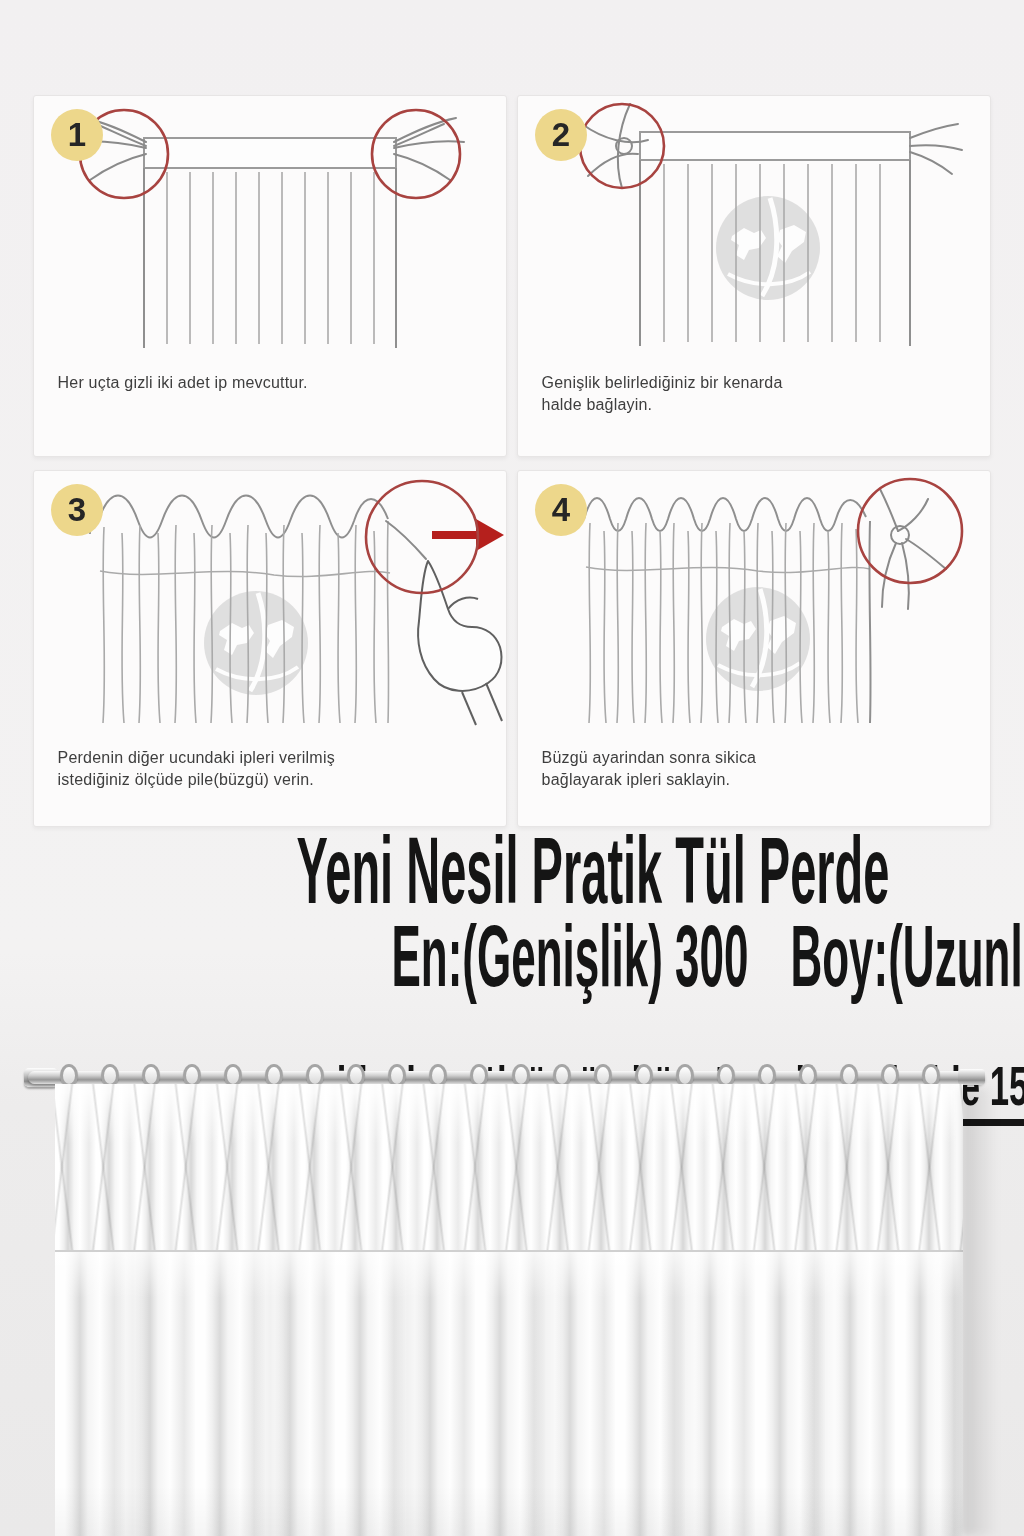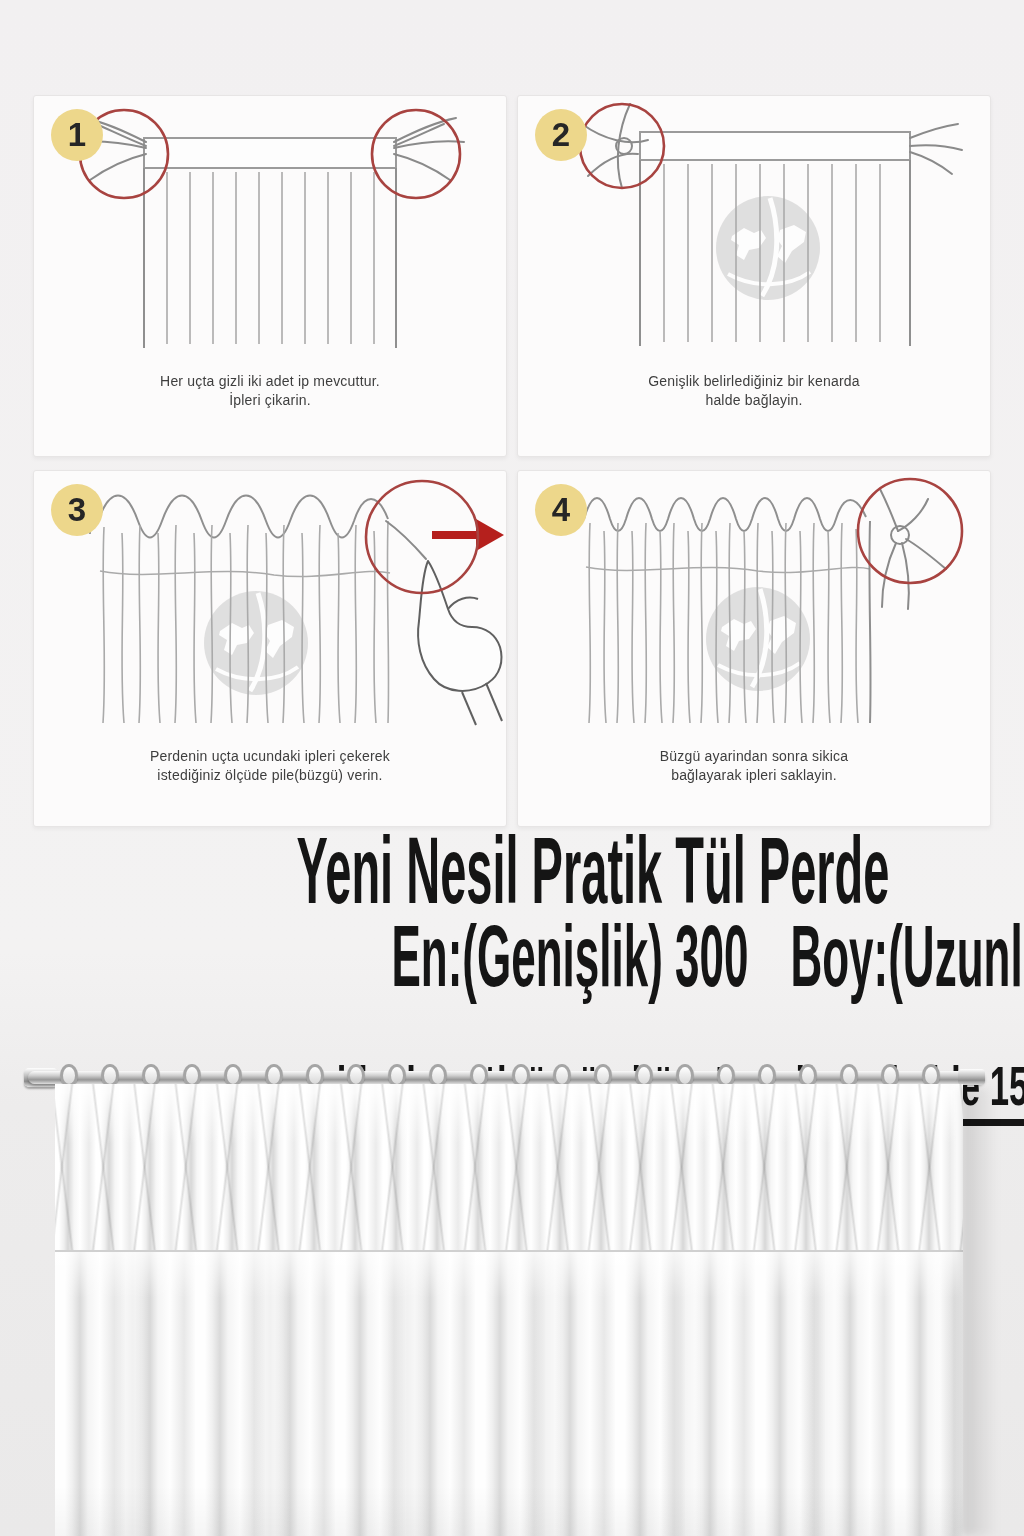--- a/index.html
+++ b/index.html
@@ -19,22 +19,22 @@
   #card3{left:33px; top:470px; height:355px;}
   #card4{left:517px;top:470px; height:355px;}
   .badge{
     position:absolute; left:17px; top:13px; width:52px; height:52px;
     border-radius:50%; background:#edd78b;
     display:flex; align-items:center; justify-content:center;
     font-size:33px; font-weight:bold; color:#262626; z-index:3;
   }
   .illus{position:absolute; left:0; top:0; width:472px; height:270px;}
   .caption{
-    position:absolute; left:5%; width:90%; top:276px; text-align:center;
-    font-size:14px; line-height:1.38; color:#3e3e3e; letter-spacing:.2px;
+    position:absolute; left:5%; width:90%; top:276px; text-align:left;
+    font-size:16px; line-height:1.38; color:#3e3e3e; letter-spacing:.2px;
   }
   
   .bigline{position:absolute; width:100%; text-align:center; color:#151515; line-height:1;}
   .cond{display:inline-block; white-space:pre; font-weight:bold; transform-origin:center top;}
   #title{top:824px; font-size:94px;}
   #title .cond{transform:scaleX(.50);}
   #dims{top:912px; font-size:88px;}
   #dims .cond{transform:scaleX(.50);}
   #dims .gap{display:inline-block; width:84px;}
   #note{top:1002px; font-size:56px;}
@@ -129,21 +129,20 @@
         <path d="M360,46 C384,34 402,26 422,22"></path>
         <path d="M360,52 C386,46 408,44 430,46"></path>
         <path d="M360,50 C380,42 396,34 410,28"></path>
         <path d="M360,58 C384,64 402,74 416,84"></path>
       </g>
       <circle class="redring" cx="90" cy="58" r="44"></circle>
       <circle class="redring" cx="382" cy="58" r="44"></circle>
     </svg>
     <div class="caption">
       <div>Her uçta gizli iki adet ip mevcuttur.</div>
-      <div>İpleri çikarin.</div>
     </div>
   </div>
 
   <div class="card" id="card2">
     <div class="badge">2</div>
     <svg class="illus" viewBox="0 0 472 270">
       <g class="wm" transform="translate(250,152)">
         <circle r="52" fill="#c4c4c4"></circle>
         <path d="M2,-50 C12,-20 12,20 -6,48" stroke="#fff" stroke-width="5" fill="none"></path>
         <path d="M-40,26 C-15,40 20,40 42,24" stroke="#fff" stroke-width="4" fill="none"></path>
@@ -223,21 +222,21 @@
         <path d="M452,212 L468,250" fill="none"></path>
         <path d="M428,221 L442,254" fill="none"></path>
       </g>
       <g>
         <line x1="398" y1="64" x2="442" y2="64" stroke="#b5201d" stroke-width="8"></line>
         <polygon points="442,48 470,64 442,80" fill="#b5201d"></polygon>
       </g>
       <circle class="redring" cx="388" cy="66" r="56" stroke-width="3"></circle>
     </svg>
     <div class="caption">
-      <div>Perdenin uçta ucundaki ipleri çekerek</div>
+      <div>Perdenin diğer ucundaki ipleri verilmiş</div>
       <div>istediğiniz ölçüde pile(büzgü) verin.</div>
     </div>
   </div>
 
   <div class="card" id="card4">
     <div class="badge">4</div>
     <svg class="illus" viewBox="0 0 472 270">
       <g class="wm" transform="translate(240,168)">
         <circle r="52" fill="#c4c4c4"></circle>
         <path d="M2,-50 C12,-20 12,20 -6,48" stroke="#fff" stroke-width="5" fill="none"></path>

